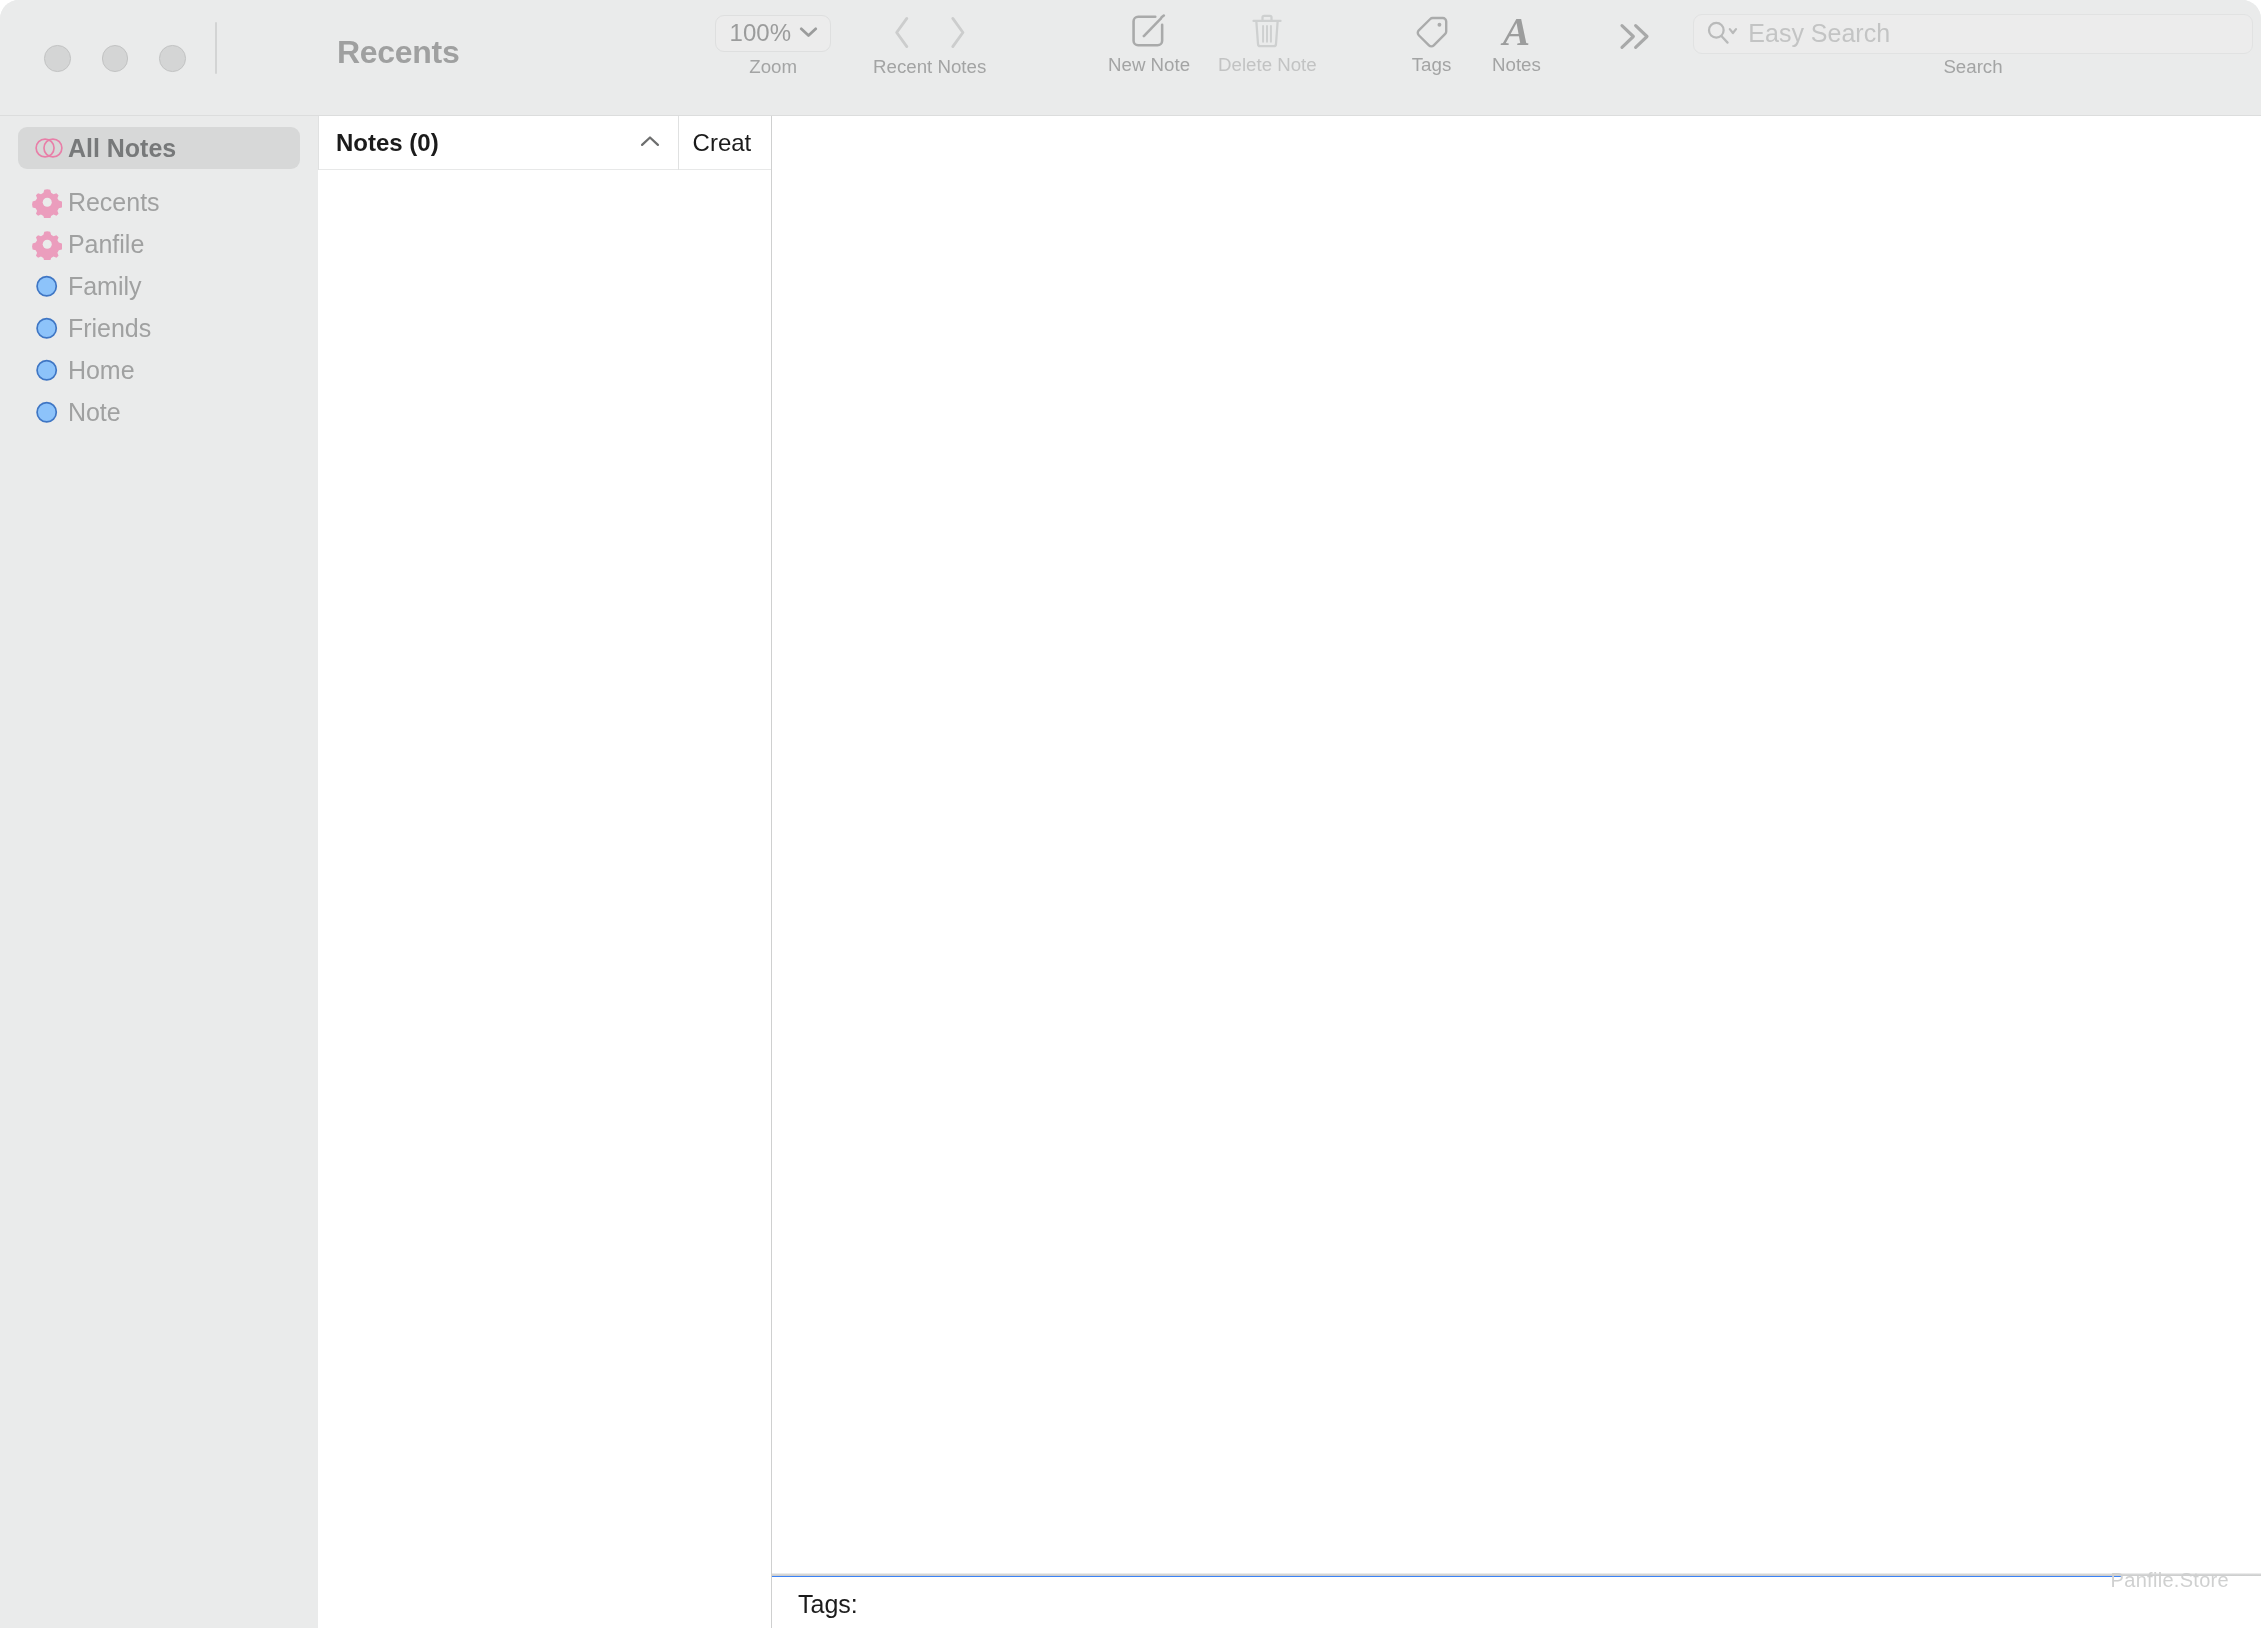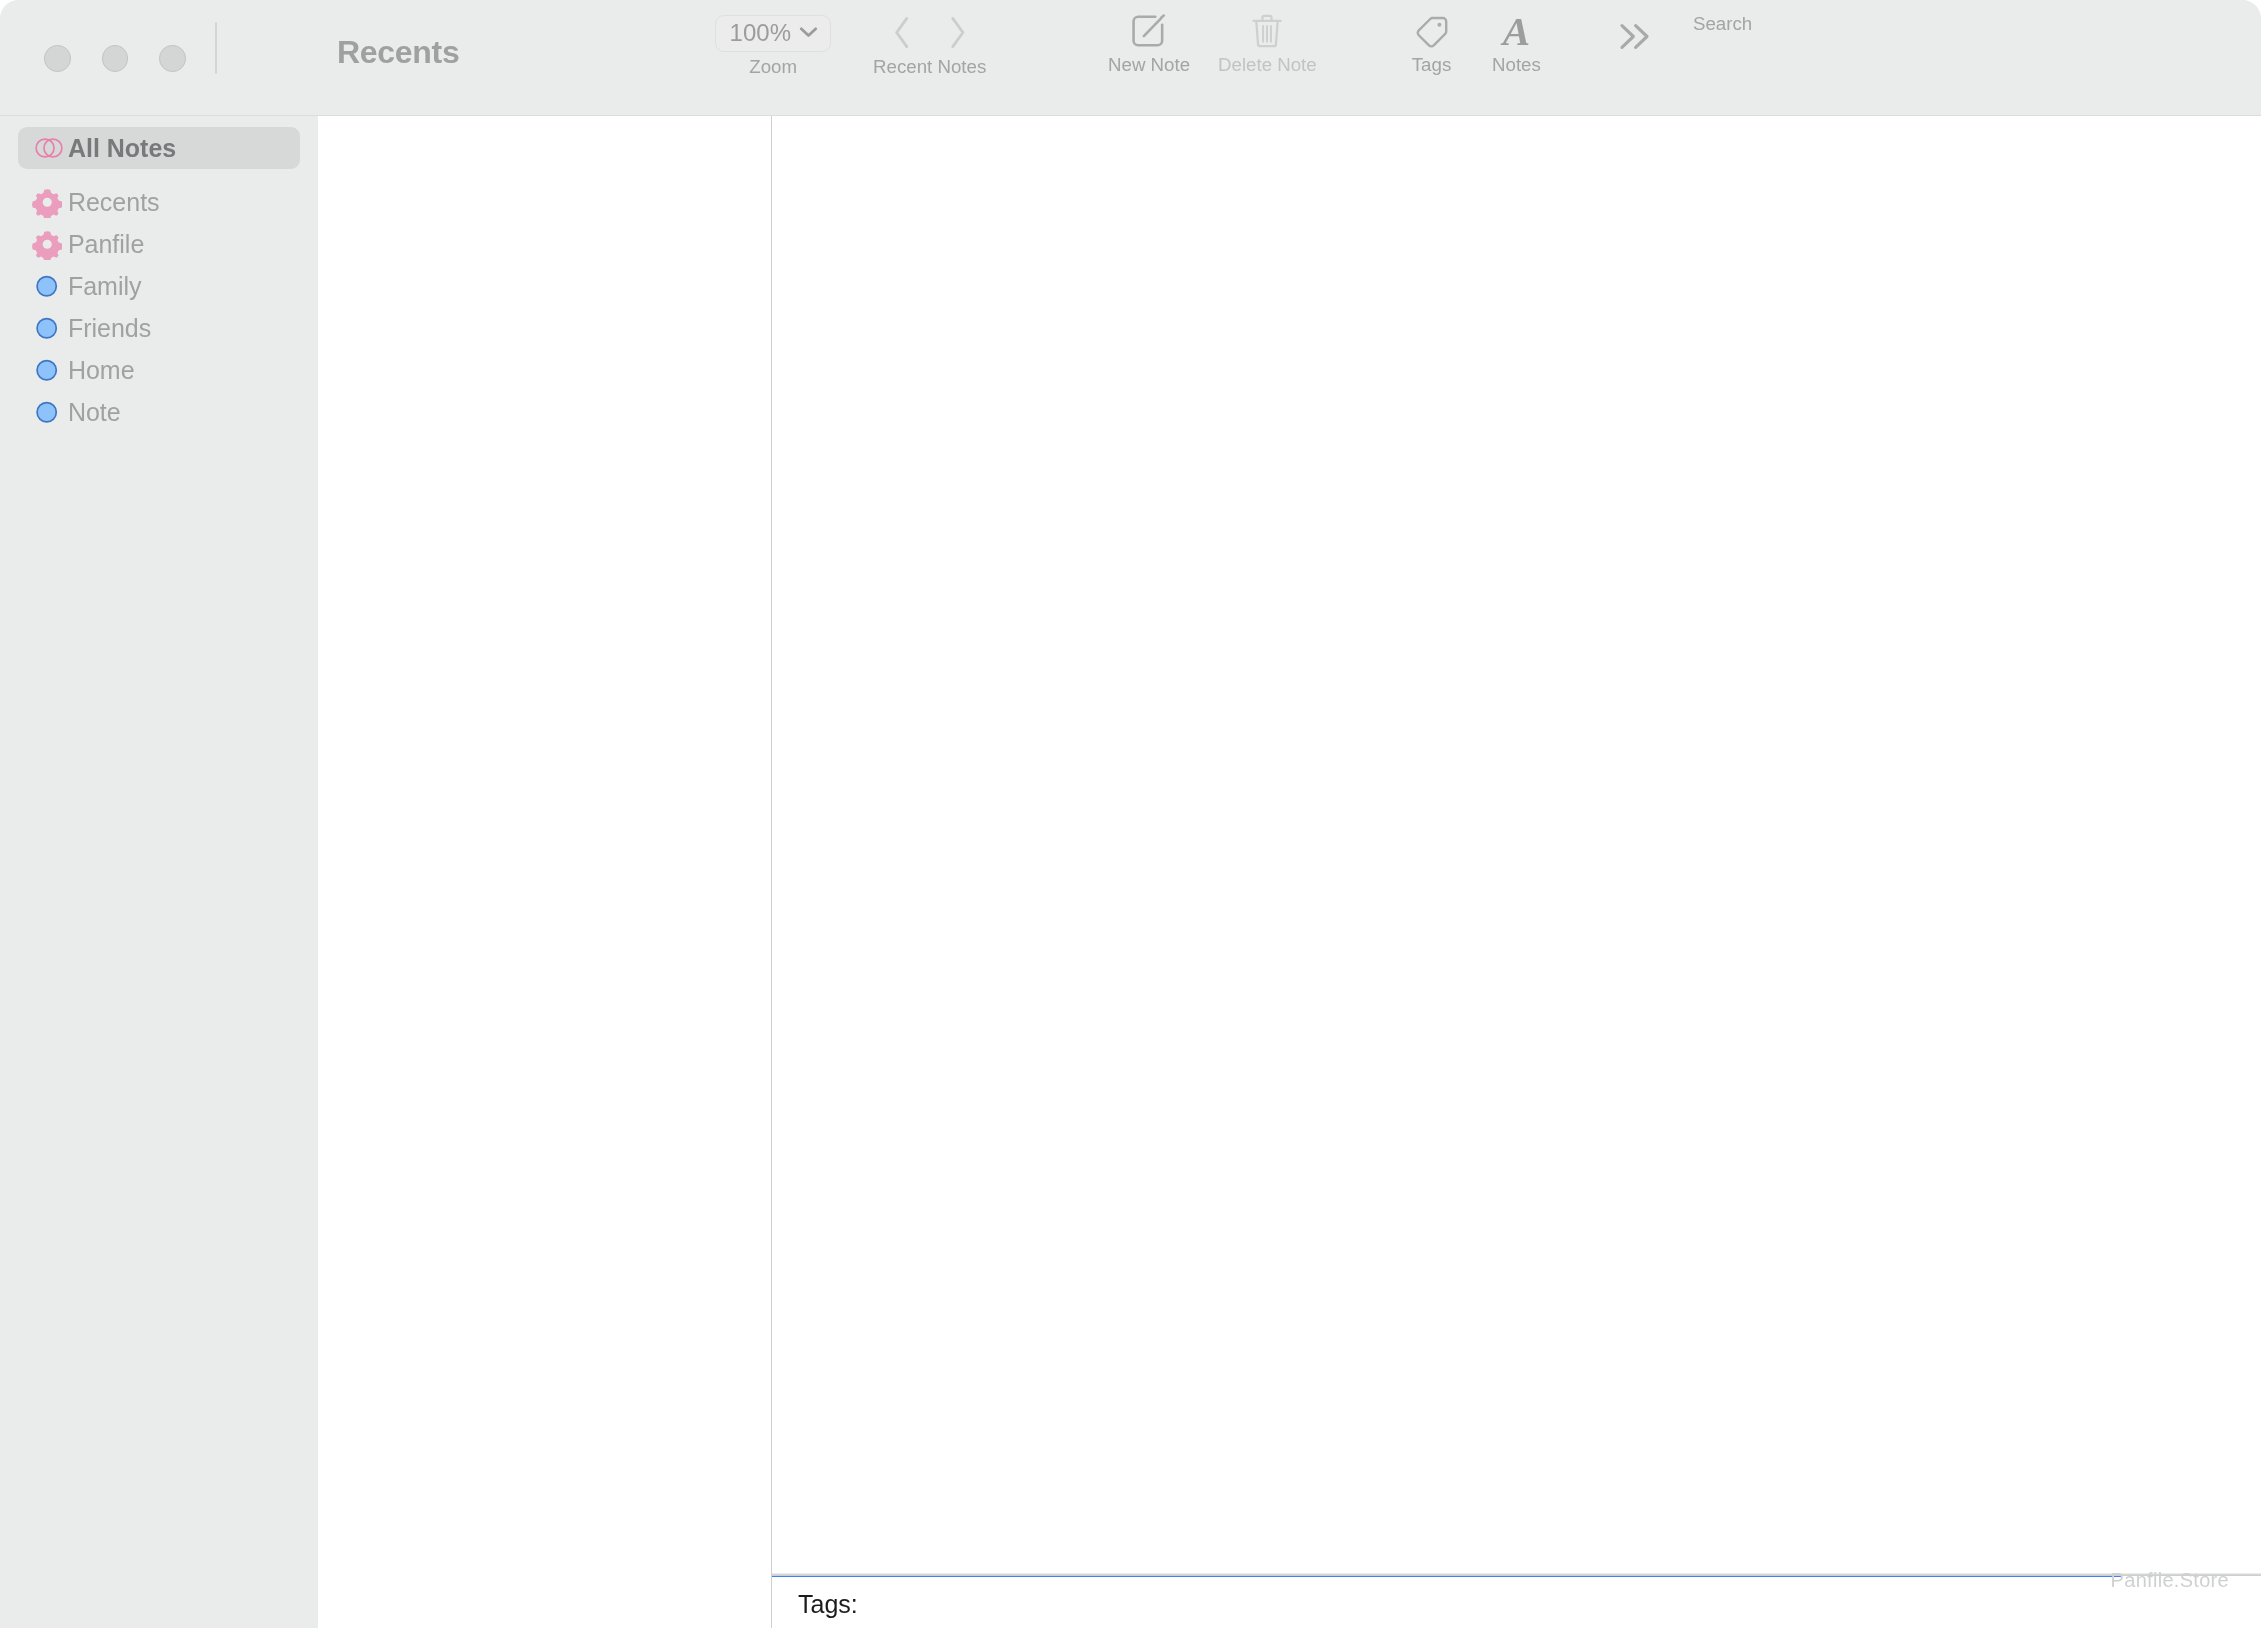--- a/index.html
+++ b/index.html
@@ -400,20 +400,32 @@
     <div class="tb-item" id="overflow-item">
       <span>
         <svg width="41" height="33" viewBox="0 0 72 58">
           <path d="M14 10 L34 29 L14 48" fill="none" stroke="#a8a9a9" stroke-width="5.5" stroke-linecap="round" stroke-linejoin="round"></path>
           <path d="M38 10 L58 29 L38 48" fill="none" stroke="#a8a9a9" stroke-width="5.5" stroke-linecap="round" stroke-linejoin="round"></path>
         </svg>
       </span>
     </div>
 
     <div class="tb-item" id="search-item">
+      <div class="tb-glyph">
+        <div id="search-field">
+          <span>
+            <svg width="35" height="27" viewBox="0 0 62 48">
+              <circle cx="20" cy="20" r="13" fill="none" stroke="#b9baba" stroke-width="4"></circle>
+              <path d="M29.5 30.5 L40 42" fill="none" stroke="#b9baba" stroke-width="4" stroke-linecap="round"></path>
+              <path d="M44 18 L49.5 25 L55 18" fill="none" stroke="#b9baba" stroke-width="4" stroke-linecap="round" stroke-linejoin="round"></path>
+            </svg>
+          </span>
+          <span id="search-placeholder">Easy Search</span>
+        </div>
+      </div>
       <div class="tb-label">Search</div>
     </div>
   </div>
 
   <div id="sidebar">
     <div id="sidebar-list">
 
       <div class="sidebar-item selected">
         <span class="sidebar-icon">
           <svg width="34" height="28" viewBox="0 0 60 50">
@@ -479,20 +491,33 @@
             <circle cx="26" cy="27" r="17" fill="#8dc3fa" stroke="#3f76c4" stroke-width="3"></circle>
           </svg>
         </span>
         <span class="sidebar-label">Note</span>
       </div>
 
     </div>
   </div>
 
   <div id="notes-panel">
+    <div id="notes-header">
+      <div id="notes-col-title">
+        <span id="notes-col-title-text">Notes (0)</span>
+        <span>
+          <svg width="26" height="17" viewBox="0 0 46 30">
+            <path d="M9 21 L23 8 L37 21" fill="none" stroke="#6d6e6e" stroke-width="4" stroke-linecap="round" stroke-linejoin="round"></path>
+          </svg>
+        </span>
+      </div>
+      <div id="notes-col-created">
+        <span id="notes-col-created-text">Creat</span>
+      </div>
+    </div>
     <div id="notes-empty-body"></div>
   </div>
 
   <div id="editor-panel">
     <div id="editor-body"></div>
     <div id="watermark-notch"></div>
     <div id="editor-divider"></div>
     <div id="tags-bar">
       <span id="tags-label">Tags:</span>
     </div>

